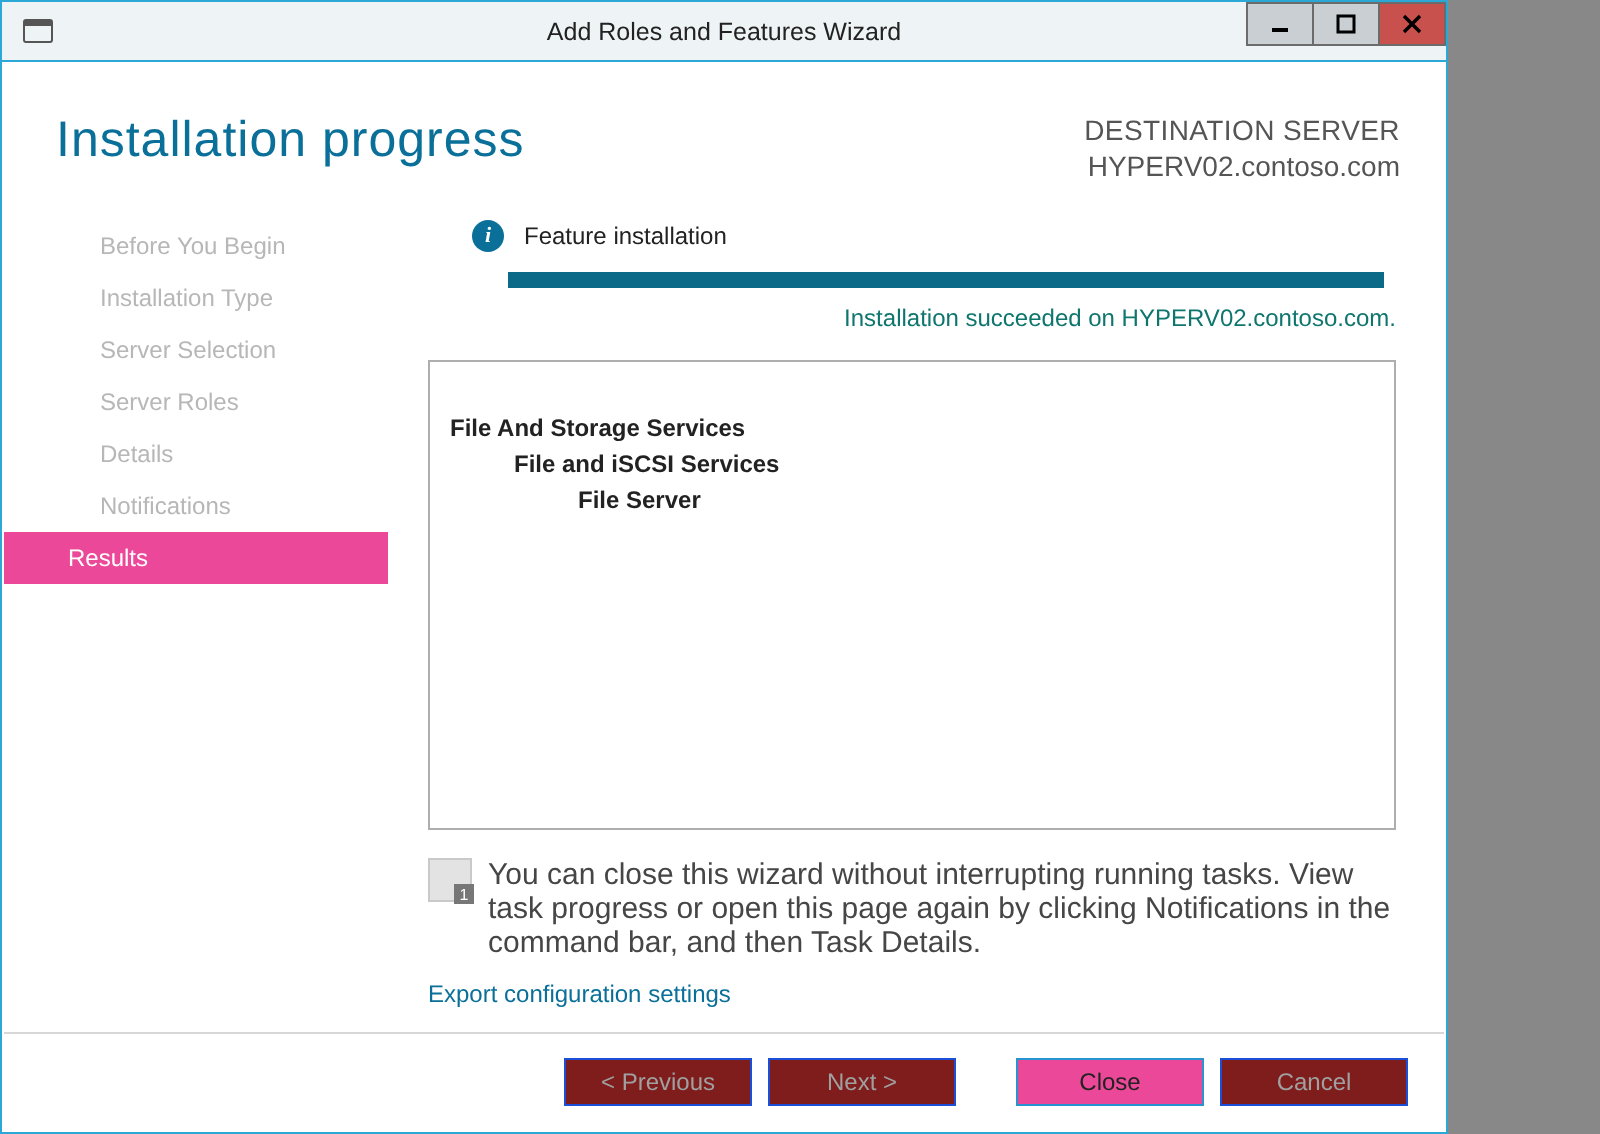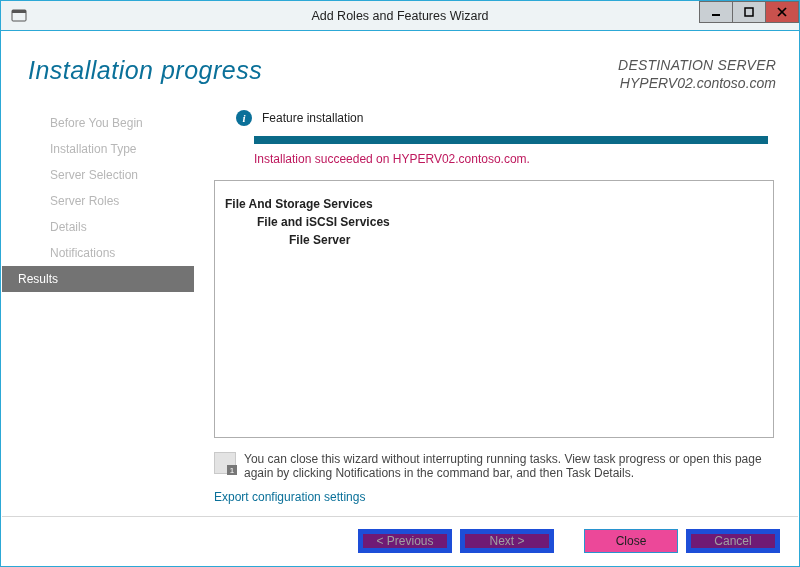--- a/index.html
+++ b/index.html
@@ -5,21 +5,21 @@
   * { box-sizing: border-box; margin: 0; padding: 0; }
   body {
     font-family: "Segoe UI", Tahoma, sans-serif;
     background: #888;
     width: 800px;
     height: 567px;
     overflow: hidden;
   }
   .window {
     position: relative;
-    width: 800px;
+    width: 724px;
     height: 567px;
     background: #fff;
     border: 1px solid #2ca8d6;
   }
   .titlebar {
     height: 30px;
     background: #eef3f5;
     border-bottom: 1px solid #2ca8d6;
     display: flex;
     align-items: center;
@@ -62,21 +62,20 @@
     top: 31px; left: 1px; right: 1px; bottom: 1px;
     background: #fff;
     display: flex;
     flex-direction: column;
   }
   .header-row {
     padding: 24px 22px 12px 26px;
     display: flex;
     align-items: flex-start;
     justify-content: space-between;
-    font-style: italic;
   }
   .page-title {
     font-size: 25px;
     font-weight: 300;
     color: #0a7099;
     letter-spacing: 0.5px;
   }
   .dest {
     text-align: right;
     font-size: 14px;
@@ -93,23 +92,23 @@
     width: 192px;
     padding-top: 6px;
     font-size: 12px;
   }
   .sidebar .step {
     padding: 6px 0 6px 48px;
     color: #b7b7b7;
     cursor: default;
   }
   .sidebar .step.active {
-    background: #737373;
+    background: #ec4899;
     color: #fff;
-    padding-left: 16px;
+    padding-left: 32px;
   }
   .main {
     flex: 1;
     padding: 6px 24px 0 20px;
     font-size: 12px;
     color: #222;
     display: flex;
     flex-direction: column;
   }
   .main .subhead {
@@ -137,38 +136,39 @@
   }
   .progress {
     margin-left: 40px;
     margin-right: 6px;
     height: 8px;
     background: #0a6a88;
     margin-bottom: 8px;
   }
   .status-text {
     margin-left: 40px;
-    color: #be185d;
+    color: #0f766e;
     margin-bottom: 14px;
+    text-align: right;
   }
   .results-box {
     border: 1px solid #aeaeae;
     flex: 1;
     min-height: 180px;
-    padding: 14px 10px;
+    padding: 24px 10px;
     overflow: auto;
     line-height: 1.5;
   }
   .results-box .lvl0 { font-weight: bold; }
   .results-box .lvl1 { padding-left: 32px; font-weight: bold; }
   .results-box .lvl2 { padding-left: 64px; font-weight: bold; }
   .tip-row {
     display: flex;
     margin-top: 14px;
-    font-size: 12px;
+    font-size: 15px;
     color: #464646;
   }
   .tip-icon {
     width: 22px; height: 22px;
     margin-right: 8px;
     background: #e3e3e3;
     border: 1px solid #c9c9c9;
     position: relative;
     flex-shrink: 0;
   }
@@ -193,22 +193,22 @@
     border-top: 1px solid #d7d7d7;
     padding: 12px 18px;
     display: flex;
     justify-content: flex-end;
     gap: 8px;
   }
   .footer button {
     width: 94px;
     height: 24px;
     font-size: 12px;
-    background: #701a75;
-    border: 5px solid #1d4ed8;
+    background: #7f1d1d;
+    border: 1px solid #1d4ed8;
     color: #222;
     cursor: pointer;
   }
   .footer button:disabled {
     color: #a0a0a0;
     cursor: default;
   }
   .footer button.primary {
     background: #ec4899;
     border: 1px solid #2894cf;

